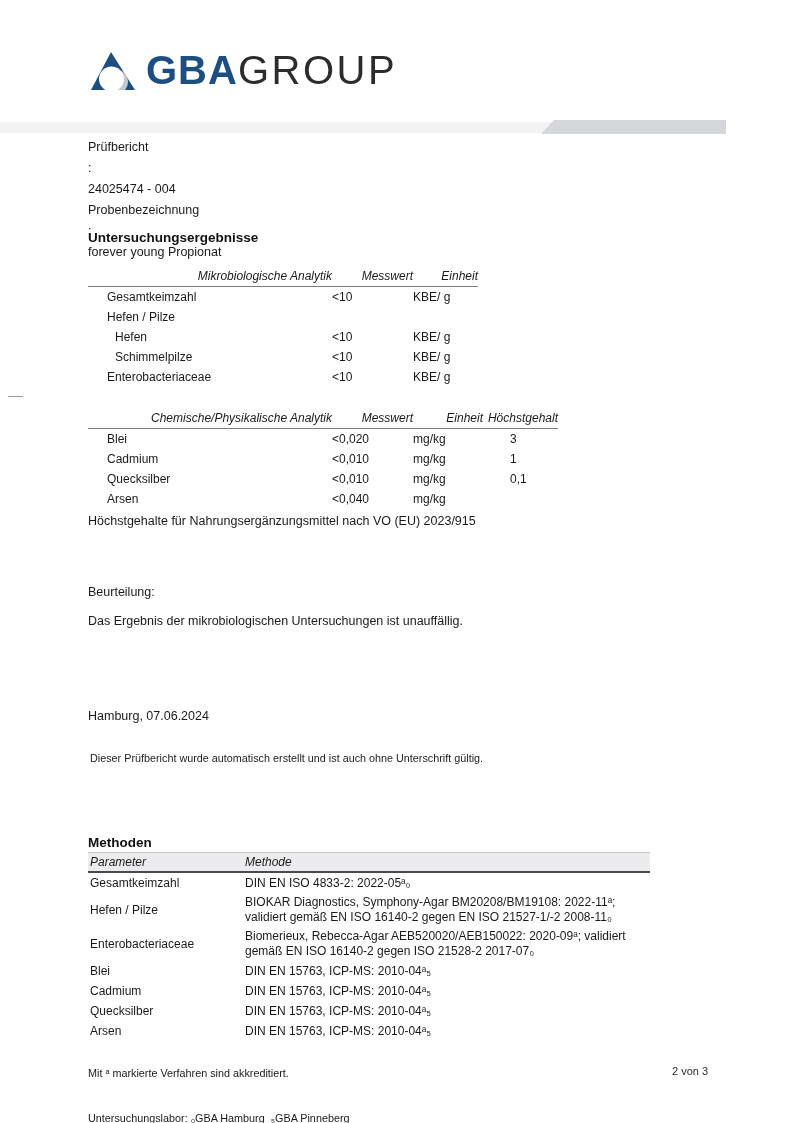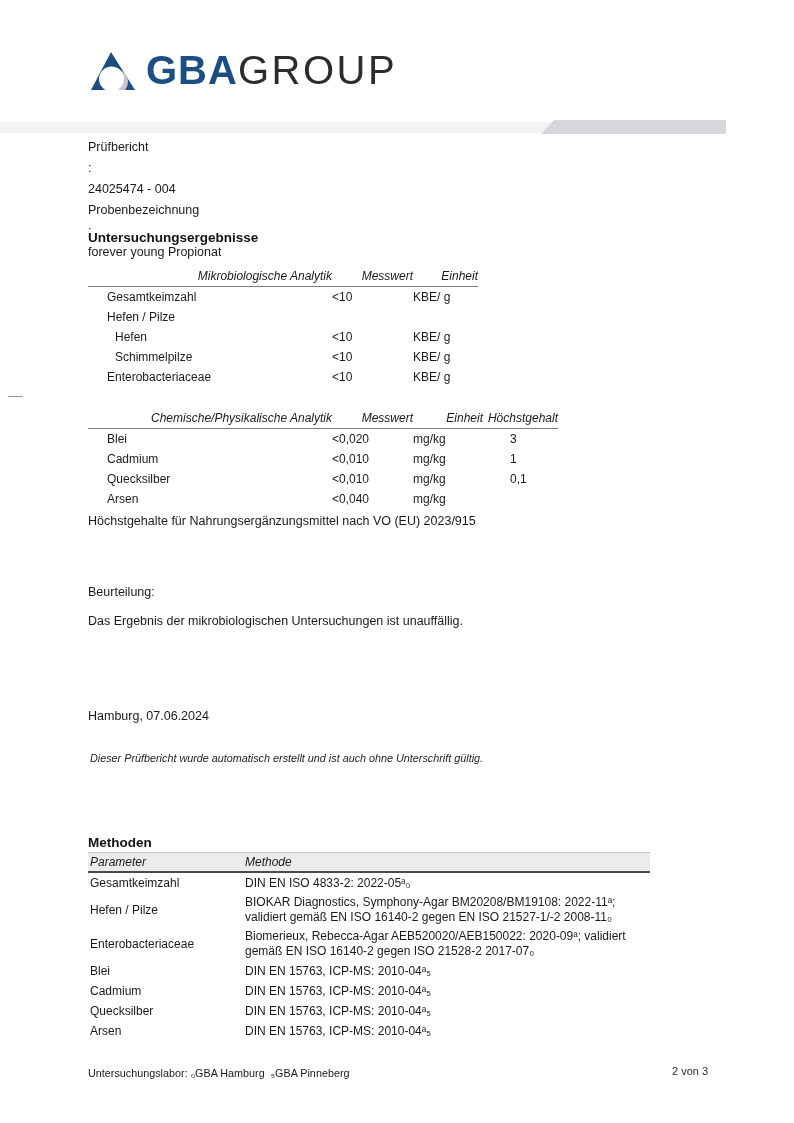--- a/index.html
+++ b/index.html
@@ -46,21 +46,21 @@
   .c-name   { padding-left:19px !important; }
   .c-indent { padding-left:27px !important; }
   .c-limit  { padding-left:27px !important; }
 
   .limits-note { position:absolute; left:88px; top:514px; font-size:12.5px; }
 
   
   .assessment { position:absolute; left:88px; top:584px; width:632px; font-size:12.5px; line-height:16px; }
   .assessment .p2 { margin-top:13px; }
   .place-date { position:absolute; left:88px; top:709px; font-size:12.5px; }
-  .auto-note { position:absolute; left:90px; top:752px; font-size:10.8px; font-style:italic; color:#222; }
+  .auto-note { position:absolute; left:90px; top:752px; font-size:10.8px; color:#222; }
 
   
   .methods-table { position:absolute; left:88px; top:852px; width:562px; font-size:12px; }
   .methods-table th {
     font-style:italic; font-weight:normal; text-align:left;
     background:#ececee; border-top:1px solid #c6c6c6; border-bottom:2px solid #4a4a4a;
     height:18px; padding:0; vertical-align:middle;
   }
   .methods-table td { padding:2px 0; vertical-align:middle; line-height:15px; }
   .m-param { width:157px; padding-left:2px !important; }
@@ -240,18 +240,19 @@
         <td>DIN EN 15763, ICP-MS: 2010-04ᵃ₅</td>
       </tr>
       <tr class="single">
         <td class="m-param">Arsen</td>
         <td>DIN EN 15763, ICP-MS: 2010-04ᵃ₅</td>
       </tr>
     </tbody>
   </table>
 
   <div class="footnotes">
+    <div>Mit ᵃ markierte Verfahren sind akkreditiert.</div>
     <div>Untersuchungslabor: ₀GBA Hamburg  ₅GBA Pinneberg</div>
   </div>
 
   <div class="page-number">2 von 3</div>
 
 </div>
 
 </body></html>

